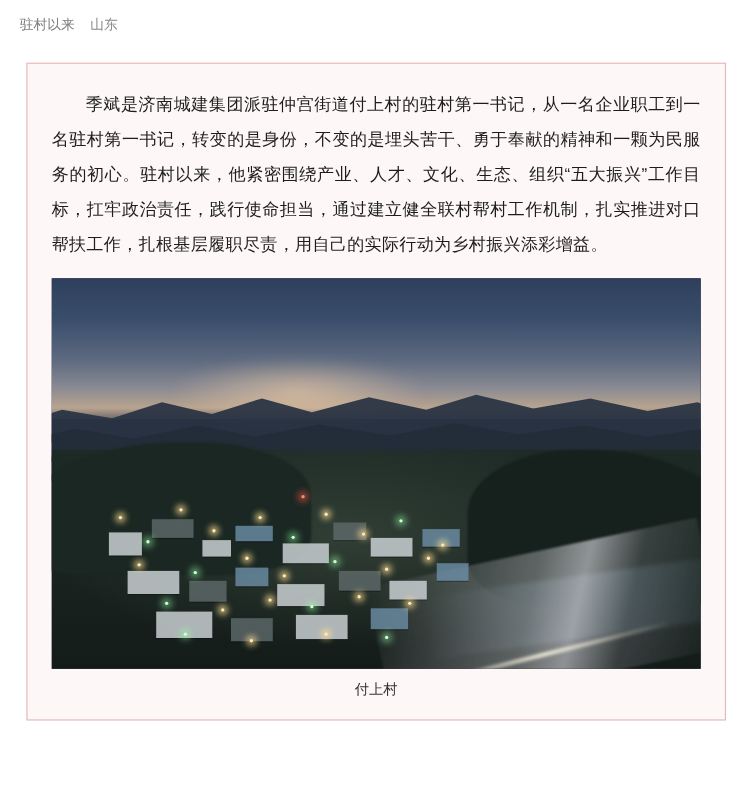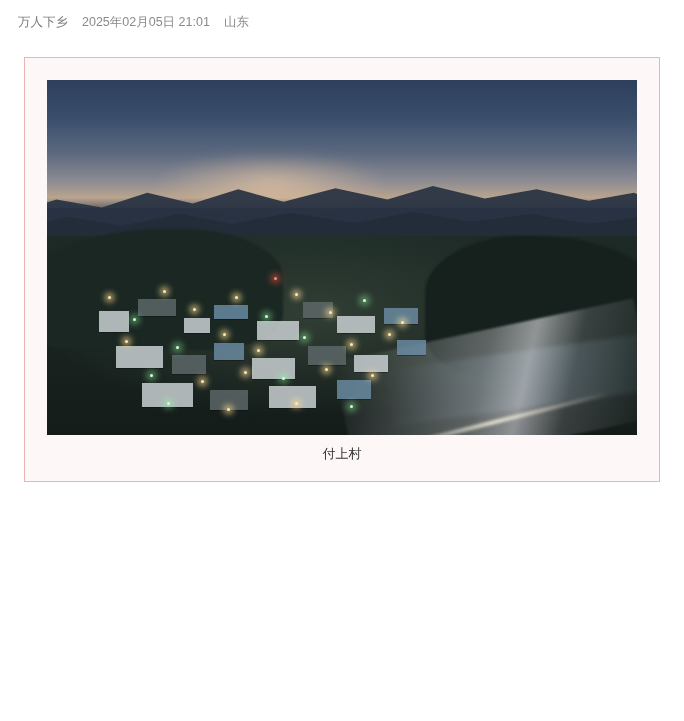--- a/index.html
+++ b/index.html
@@ -211,27 +211,27 @@
     padding: 10px 0 2px 0;
   }
 </style>
 </head>
 <body>
 
 <div class="page">
 
 
   <div class="meta">
-    <span class="source">万人下乡</span>
-    <span class="datetime">2025年02月05日 21:01</span>
+    <span class="source">驻村以来</span>
     <span class="location">山东</span>
   </div>
 
   <div class="article-card">
 
+    <p class="body-text">季斌是济南城建集团派驻仲宫街道付上村的驻村第一书记，从一名企业职工到一名驻村第一书记，转变的是身份，不变的是埋头苦干、勇于奉献的精神和一颗为民服务的初心。驻村以来，他紧密围绕产业、人才、文化、生态、组织“五大振兴”工作目标，扛牢政治责任，践行使命担当，通过建立健全联村帮村工作机制，扎实推进对口帮扶工作，扎根基层履职尽责，用自己的实际行动为乡村振兴添彩增益。</p>
 
     <figure class="figure">
       <div class="photo">
         <div class="sky"></div>
         <div class="sky-glow"></div>
         <div class="ridge ridge1"></div>
         <div class="ridge ridge2"></div>
         <div class="ridge ridge3"></div>
         <div class="ground"></div>
         <div class="hill-left"></div>

